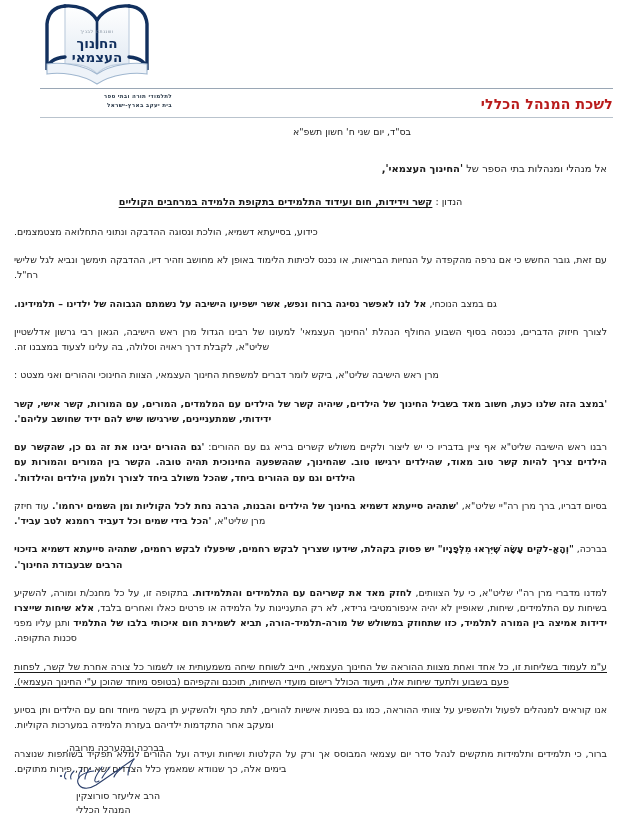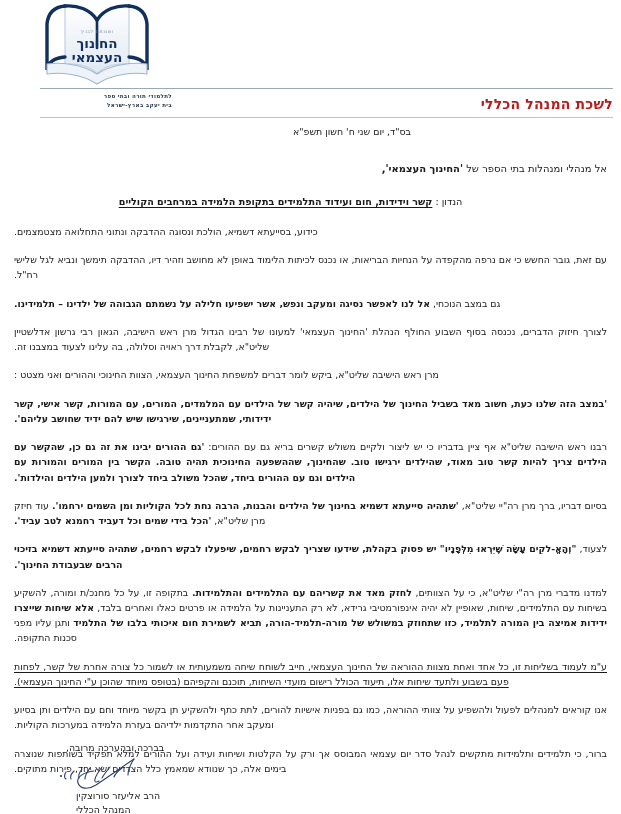--- a/index.html
+++ b/index.html
@@ -219,27 +219,27 @@
     </div>
 
     <div class="subject">
       <span class="subj-label">הנדון :</span>
       <span class="subj-text">קשר וידידות, חום ועידוד התלמידים בתקופת הלמידה במרחבים הקוליים</span>
     </div>
 
     <div id="paragraph-host">
         <p class="para"><span>כידוע, בסייעתא דשמיא, הולכת ונסוגה ההדבקה ונתוני התחלואה מצטמצמים.</span></p>
         <p class="para"><span>עם זאת, גובר החשש כי אם נרפה מהקפדה על הנחיות הבריאות, או נכנס לכיתות הלימוד באופן לא מחושב וזהיר דיו, ההדבקה תימשך ונביא לגל שלישי רח"ל.</span></p>
-        <p class="para"><span>גם במצב הנוכחי, </span><span class="b">אל לנו לאפשר נסיגה ומעקב ונפש, אשר ישפיעו חלילה על נשמתם הגבוהה של ילדינו – תלמידינו.</span></p>
+        <p class="para"><span>גם במצב הנוכחי, </span><span class="b">אל לנו לאפשר נסיגה ברוח ונפש, אשר ישפיעו הישיבה על נשמתם הגבוהה של ילדינו – תלמידינו.</span></p>
         <p class="para"><span>לצורך חיזוק הדברים, נכנסה בסוף השבוע החולף הנהלת 'החינוך העצמאי' למעונו של רבינו הגדול מרן ראש הישיבה, הגאון רבי גרשון אדלשטיין שליט"א, לקבלת דרך ראויה וסלולה, בה עלינו לצעוד במצבנו זה.</span></p>
         <p class="para"><span>מרן ראש הישיבה שליט"א, ביקש לומר דברים למשפחת החינוך העצמאי, הצוות החינוכי וההורים ואני מצטט :</span></p>
         <p class="para"><span class="b">'במצב  הזה שלנו כעת, חשוב מאד בשביל החינוך של הילדים, שיהיה קשר של הילדים עם המלמדים, המורים, עם המורות, קשר אישי, קשר ידידותי, שמתעניינים, שירגישו שיש להם ידיד שחושב עליהם'.</span></p>
         <p class="para"><span>רבנו ראש הישיבה שליט"א אף ציין בדבריו כי יש ליצור ולקיים משולש קשרים בריא גם עם ההורים: </span><span class="b">'גם ההורים יבינו את זה גם כן, שהקשר עם הילדים צריך להיות קשר טוב מאוד, שהילדים ירגישו טוב. שהחינוך, שההשפעה החינוכית תהיה טובה. הקשר בין המורים והמורות עם הילדים וגם עם ההורים ביחד, שהכל משולב ביחד לצורך ולמען הילדים והילדות'.</span></p>
         <p class="para"><span>בסיום דבריו, ברך מרן רה"יי שליט"א, </span><span class="b">'שתהיה סייעתא דשמיא בחינוך של הילדים והבנות, הרבה נחת לכל הקוליות ומן השמים ירחמו'.</span><span> עוד חיזק מרן שליט"א, </span><span class="b">'הכל בידי שמים וכל דעביד רחמנא לטב עביד'.</span></p>
-        <p class="para"><span>לצעוד, </span><span class="b">"וְהָאֱ-לקִים עָשָׂה שֶׁיִּרְאוּ מִלְּפָנָיו" יש פסוק בקהלת, שידעו שצריך לבקש רחמים, שיפעלו לבקש רחמים, שתהיה סייעתא דשמיא בזיכוי הרבים שבעבודת החינוך'.</span></p>
+        <p class="para"><span>בברכה, </span><span class="b">"וְהָאֱ-לקִים עָשָׂה שֶׁיִּרְאוּ מִלְּפָנָיו" יש פסוק בקהלת, שידעו שצריך לבקש רחמים, שיפעלו לבקש רחמים, שתהיה סייעתא דשמיא בזיכוי הרבים שבעבודת החינוך'.</span></p>
         <p class="para"><span>למדנו מדברי מרן רה"י שליט"א, כי על הצוותים, </span><span class="b">לחזק מאד את קשריהם עם התלמידים והתלמידות.</span><span> בתקופה זו, על כל מחנכ/ת ומורה, להשקיע בשיחות עם התלמידים, שיחות, שאופיין לא יהיה אינפורמטיבי גרידא, לא רק התעניינות על הלמידה או פרטים כאלו ואחרים בלבד, </span><span class="b">אלא שיחות שייצרו ידידות אמיצה בין המורה לתלמיד, כזו שתחוזק במשולש של מורה-תלמיד-הורה, תביא לשמירת חום איכותי בלבו של התלמיד</span><span> ותגן עליו מפני סכנות התקופה.</span></p>
         <p class="para"><span class="u">ע"מ לעמוד בשליחות זו, כל אחד ואחת מצוות ההוראה של החינוך העצמאי, חייב לשוחח שיחה משמעותית או לשמור כל צורה אחרת של קשר, לפחות פעם בשבוע ולתעד שיחות אלו, תיעוד הכולל רישום מועדי השיחות, תוכנם והקפיהם (בטופס מיוחד שהוכן ע"י החינוך העצמאי).</span></p>
         <p class="para"><span>אנו קוראים למנהלים לפעול ולהשפיע על צוותי ההוראה, כמו גם בפניות אישיות להורים, לתת כתף ולהשקיע תן בקשר מיוחד וחם עם הילדים ותן בסיוע ומעקב אחר התקדמות ילדיהם בעזרת הלמידה במערכות הקוליות.</span></p>
         <p class="para"><span>ברור, כי תלמידים ותלמידות מתקשים לנהל סדר יום עצמאי המבוסס אך ורק על הקלטות ושיחות ועידה ועל ההורים למלא תפקיד בשותפות שנוצרה בימים אלה, כך שנוודא שמאמץ כלל הצדדים ישא יחד, פירות מתוקים.</span></p>
       </div>
   </div>
 
   <div class="sign">
     <p class="sign-greeting">בברכה ובהערכה מרובה,</p>
 

